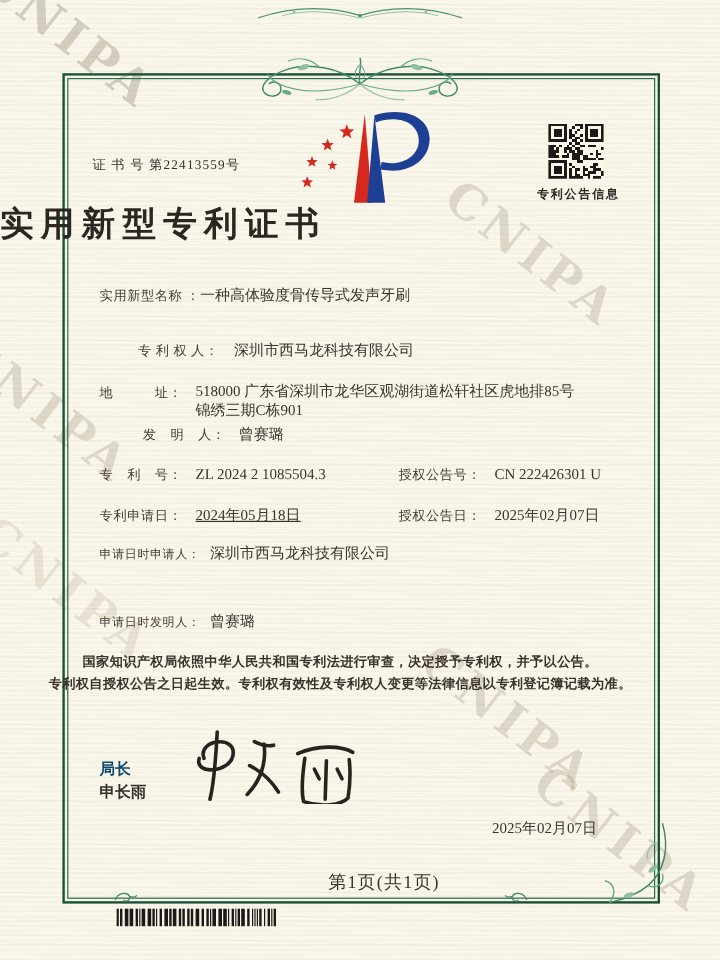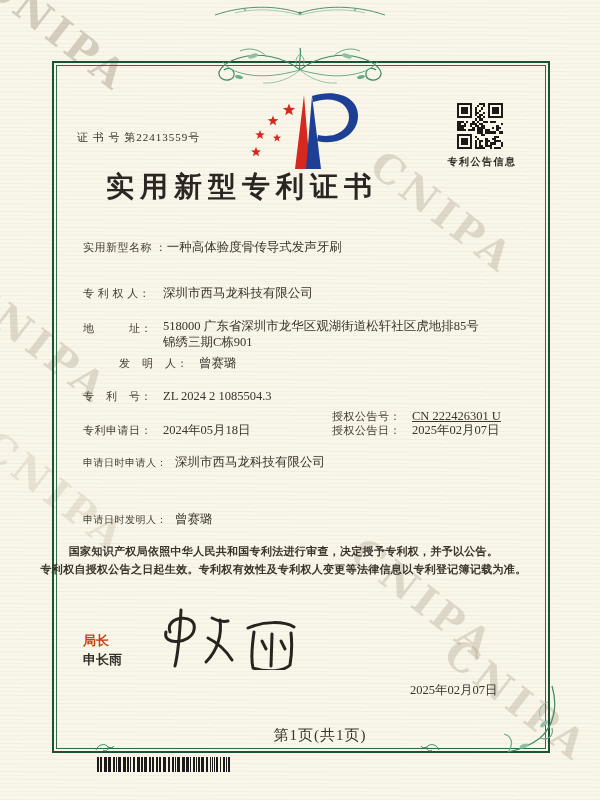--- a/index.html
+++ b/index.html
@@ -13,32 +13,32 @@
       font-size:40px;letter-spacing:5px;color:rgba(168,156,132,0.33);
       transform:rotate(38deg);white-space:nowrap;pointer-events:none;}
   .frame-outer{position:absolute;left:52px;top:61px;width:494px;height:688px;
       border:2.5px solid #1a5238;}
   .frame-inner{position:absolute;inset:2px;border:1px solid #2e6b4a;}
   .cert-no{position:absolute;left:77px;top:98px;font-size:11px;letter-spacing:1px;color:#35302a;margin-top:32px;}
   .logo{position:absolute;left:245px;top:91px;}
   .qr{position:absolute;left:457px;top:103px;}
   .qr-caption{position:absolute;left:432px;top:155px;width:100px;text-align:center;
       font-size:10px;font-weight:bold;letter-spacing:1.5px;color:#2f2a24;}
-  .title{position:absolute;left:0;top:168px;width:484px;text-align:center;
+  .title{position:absolute;left:0;top:168px;width:484px;
       font-size:28px;font-weight:bold;letter-spacing:6px;color:#2b2622;}
   .row{position:absolute;left:83px;white-space:nowrap;}
   .lbl{display:inline-block;min-width:80px;font-size:11px;letter-spacing:0.5px;color:#433c34;vertical-align:baseline;}
   .lbl-long{display:inline-block;font-size:10px;letter-spacing:0.5px;color:#433c34;margin-right:8px;}
   .val{font-size:12.5px;color:#39342d;}
   .addr-val{position:absolute;left:163px;top:318px;width:360px;font-size:12.5px;
       line-height:16px;white-space:pre-line;color:#39342d;}
   .col2{position:absolute;left:332px;white-space:nowrap;}
   .legal{position:absolute;left:0;width:567px;text-align:center;font-size:11px;
       font-weight:bold;letter-spacing:0.3px;color:#3a332b;}
-  .director-title{position:absolute;left:83px;top:632px;font-size:13px;font-weight:bold;color:#c2410c;text-align:right;}
+  .director-title{position:absolute;left:83px;top:632px;font-size:13px;font-weight:bold;color:#0c4a6e;text-align:right;}
   .director-name{position:absolute;left:83px;top:651px;font-size:13px;font-weight:bold;color:#33302b;}
   .signature{position:absolute;left:148px;top:606px;}
   .issue-date{position:absolute;left:410px;top:682px;font-size:12.5px;color:#39342d;}
   .footer-page{position:absolute;left:0;top:726px;width:600px;text-align:center;
       font-size:15px;letter-spacing:1px;color:#39342d;margin-left:20px;}
   .barcode{position:absolute;left:97px;top:757px;}
   .orn{position:absolute;}
   svg{display:block;}
 </style>
 </head>
@@ -263,38 +263,38 @@
         <rect x="19" y="20" width="1" height="1"></rect>
       </g>
   </svg>
   <div class="qr-caption">专利公告信息</div>
 
   <div class="title">实用新型专利证书</div>
 
   <div class="row" style="top:237px;">
     <span class="lbl">实用新型名称 ：</span><span class="val">一种高体验度骨传导式发声牙刷</span>
   </div>
-  <div class="row" style="top:283px;">
+  <div class="row" style="top:283px;margin-left:32px;">
     <span class="lbl">专 利 权 人：</span><span class="val">深圳市西马龙科技有限公司</span>
   </div>
   <div class="row" style="top:318px;">
     <span class="lbl">地　　　址：</span>
   </div>
   <div class="addr-val">518000 广东省深圳市龙华区观湖街道松轩社区虎地排85号
 锦绣三期C栋901</div>
   <div class="row" style="top:353px;margin-left:36px;">
     <span class="lbl">发　明　人：</span><span class="val">曾赛璐</span>
   </div>
   <div class="row" style="top:386px;">
     <span class="lbl">专　利　号：</span><span class="val">ZL 2024 2 1085504.3</span>
   </div>
-  <div class="col2" style="top:406px;text-decoration:underline;">
+  <div class="col2" style="top:386px;">
     <span class="lbl">授权公告号：</span><span class="val">CN 222426301 U</span>
   </div>
-  <div class="row" style="top:420px;">
+  <div class="row" style="top:420px;text-decoration:underline;">
     <span class="lbl">专利申请日：</span><span class="val">2024年05月18日</span>
   </div>
   <div class="col2" style="top:420px;">
     <span class="lbl">授权公告日：</span><span class="val">2025年02月07日</span>
   </div>
   <div class="row" style="top:452px;">
     <span class="lbl-long">申请日时申请人：</span><span class="val">深圳市西马龙科技有限公司</span>
   </div>
   <div class="row" style="top:509px;">
     <span class="lbl-long">申请日时发明人：</span><span class="val">曾赛璐</span>

